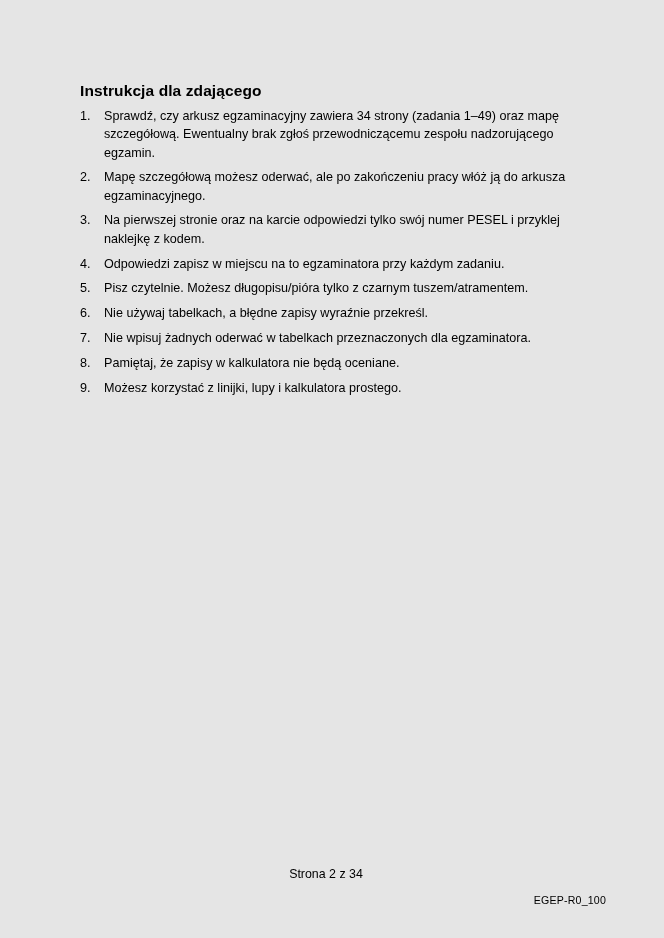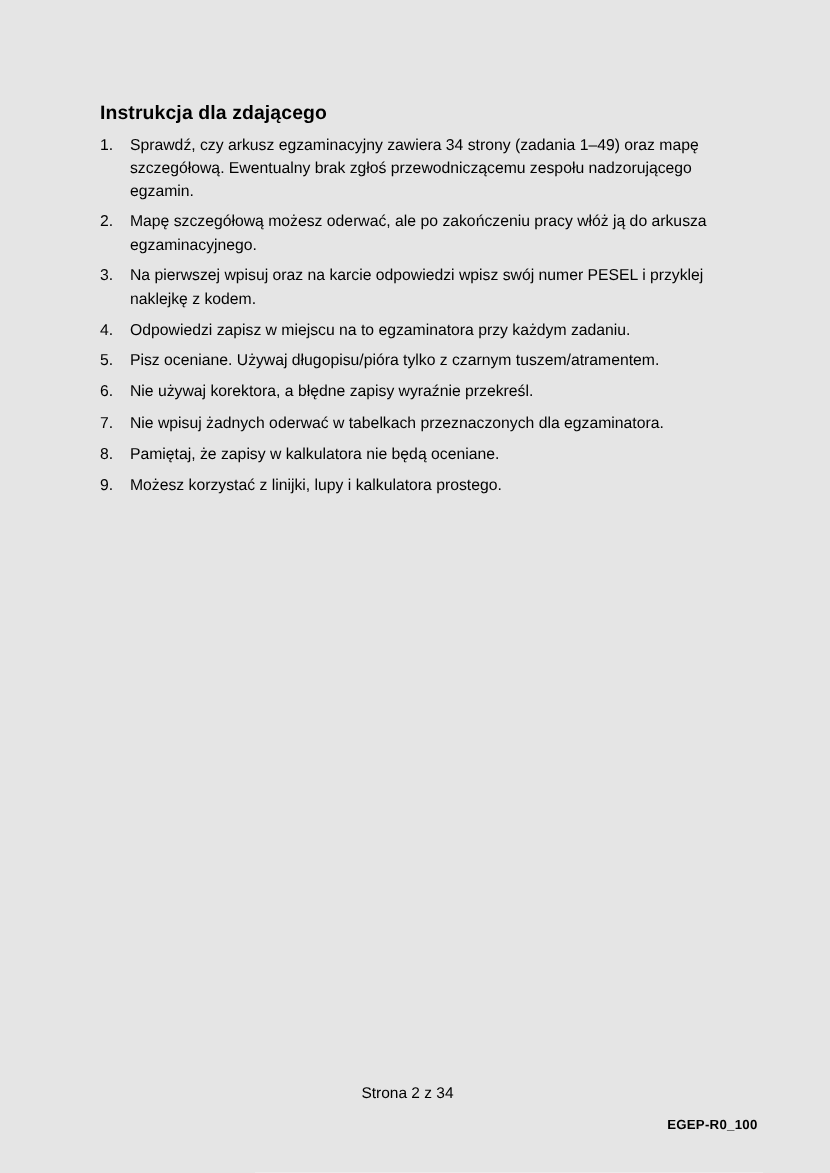--- a/index.html
+++ b/index.html
@@ -93,21 +93,21 @@
     font-size: 12.4px;
     line-height: 16px;
     color: #000000;
   }
 
   .footer-doc-code {
     position: absolute;
     right: 58px;
     top: 45px;
     font-size: 10.6px;
-    font-weight: bold;
+    font-weight: normal;
     letter-spacing: 0.2px;
     line-height: 14px;
     color: #000000;
   }
 </style>
 </head>
 <body>
 
 <div class="page">
 
@@ -120,36 +120,36 @@
       <span class="item-text">Sprawdź, czy arkusz egzaminacyjny zawiera 34 strony (zadania 1–49) oraz mapę szczegółową. Ewentualny brak zgłoś przewodniczącemu zespołu nadzorującego egzamin.</span>
     </li>
 
     <li class="instruction-item">
       <span class="item-number">2.</span>
       <span class="item-text">Mapę szczegółową możesz oderwać, ale po zakończeniu pracy włóż ją do arkusza egzaminacyjnego.</span>
     </li>
 
     <li class="instruction-item">
       <span class="item-number">3.</span>
-      <span class="item-text">Na pierwszej wpisuj oraz na karcie odpowiedzi wpisz swój numer PESEL i przyklej naklejkę z kodem.</span>
+      <span class="item-text">Na pierwszej stronie oraz na karcie odpowiedzi tylko swój numer PESEL i przyklej naklejkę z kodem.</span>
     </li>
 
     <li class="instruction-item">
       <span class="item-number">4.</span>
       <span class="item-text">Odpowiedzi zapisz w miejscu na to egzaminatora przy każdym zadaniu.</span>
     </li>
 
     <li class="instruction-item">
       <span class="item-number">5.</span>
-      <span class="item-text">Pisz oceniane. Używaj długopisu/pióra tylko z czarnym tuszem/atramentem.</span>
+      <span class="item-text">Pisz czytelnie. Możesz długopisu/pióra tylko z czarnym tuszem/atramentem.</span>
     </li>
 
     <li class="instruction-item">
       <span class="item-number">6.</span>
-      <span class="item-text">Nie używaj korektora, a błędne zapisy wyraźnie przekreśl.</span>
+      <span class="item-text">Nie używaj tabelkach, a błędne zapisy wyraźnie przekreśl.</span>
     </li>
 
     <li class="instruction-item">
       <span class="item-number">7.</span>
       <span class="item-text">Nie wpisuj żadnych oderwać w tabelkach przeznaczonych dla egzaminatora.</span>
     </li>
 
     <li class="instruction-item">
       <span class="item-number">8.</span>
       <span class="item-text">Pamiętaj, że zapisy w kalkulatora nie będą oceniane.</span>

